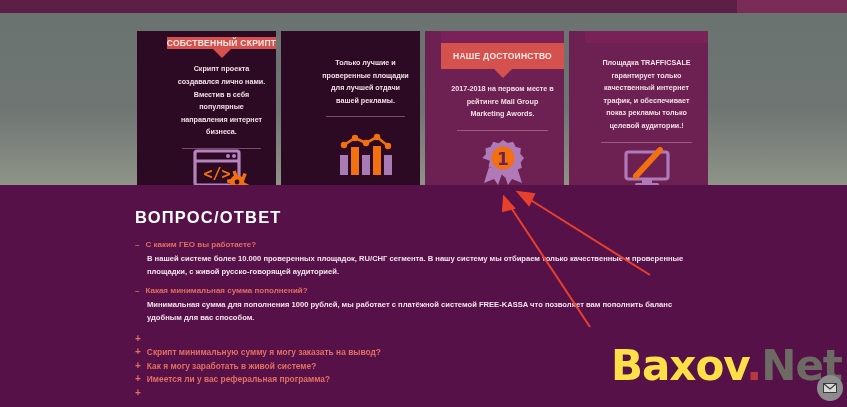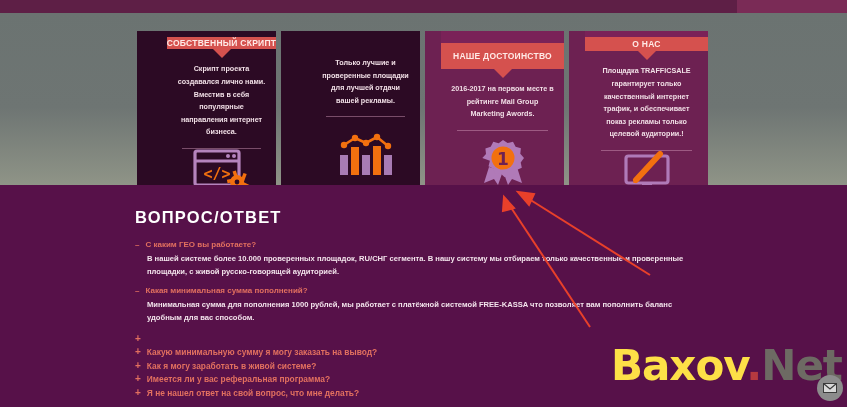--- a/index.html
+++ b/index.html
@@ -195,39 +195,36 @@
         </div>
       </div>
     </div>
 
     <div class="card light">
       <div class="card-topcap"></div>
       <div class="card-head">
         <span class="card-head-label">НАШЕ ДОСТОИНСТВО</span>
       </div>
       <div class="card-body">
-        <div class="card-text">2016-2017 на первом месте в рейтинге Mail Group Marketing Awords.</div>
+        <div class="card-text">2017-2018 на первом месте в рейтинге Mail Group Marketing Awords.</div>
         <div class="card-rule"></div>
         <div class="card-icon">
           <svg width="48" height="46" viewBox="0 0 48 46">
             <path d="M10 28 L5 44 L15 40 L19 46 L24 32 Z" fill="#b07ab8"></path>
             <path d="M38 28 L43 44 L33 40 L29 46 L24 32 Z" fill="#b07ab8"></path>
             <path d="M24 1 l4.6 3.1 5.4-1.4 2.6 5 5.3 1.6-0.6 5.5 3.7 4.1-3.3 4.5 1.1 5.4-5.1 2.1-2.1 5.1-5.4-1.1-4.5 3.3-4.1-3.7-5.5 0.6-1.6-5.3-5-2.6 1.4-5.4L3.3 19l3.7-4.1-0.6-5.5 5.3-1.6 2.6-5 5.4 1.4z" fill="#b07ab8"></path>
             <circle cx="24" cy="19" r="11.5" fill="#f2700f"></circle>
             <text x="24" y="25.5" font-family="DejaVu Sans, sans-serif" font-size="17" font-weight="bold" fill="#6d2152" text-anchor="middle">1</text>
           </svg>
         </div>
       </div>
     </div>
 
     <div class="card light">
       <div class="card-topcap"></div>
-      <div class="card-head">
-        <span class="card-head-label">О НАС</span>
-      </div>
       <div class="card-body">
         <div class="card-text">Площадка TRAFFICSALE гарантирует только качественный интернет трафик, и обеспечивает показ рекламы только целевой аудитории.!</div>
         <div class="card-rule"></div>
         <div class="card-icon">
           <svg width="54" height="42" viewBox="0 0 54 42">
             <rect x="6" y="5" width="42" height="27" rx="2.5" fill="none" stroke="#b07ab8" stroke-width="3.2"></rect>
             <rect x="22" y="32" width="10" height="4" fill="#b07ab8"></rect>
             <rect x="15" y="36" width="24" height="3.4" rx="1.5" fill="#b07ab8"></rect>
             <g>
               <line x1="16" y1="29" x2="40" y2="3" stroke="#f2700f" stroke-width="6" stroke-linecap="round"></line>
@@ -267,33 +264,32 @@
   </div>
   <div class="a-open">Минимальная сумма для пополнения 1000 рублей, мы работает с платёжной системой FREE-KASSA что позволяет вам пополнить баланс удобным для вас способом.</div>
 </div>
 
 <div id="qa-list">
   <div class="q-row">
     <span class="q-plus">+</span>
   </div>
   <div class="q-row">
     <span class="q-plus">+</span>
-    <span>Какую минимальную сумму я могу заказать на вывод?</span>
+    <span>Скрипт минимальную сумму я могу заказать на вывод?</span>
   </div>
   <div class="q-row">
     <span class="q-plus">+</span>
     <span>Как я могу заработать в живой системе?</span>
   </div>
   <div class="q-row">
     <span class="q-plus">+</span>
     <span>Имеется ли у вас реферальная программа?</span>
   </div>
   <div class="q-row">
     <span class="q-plus">+</span>
-    <span>Я не нашел ответ на свой вопрос, что мне делать?</span>
   </div>
 </div>
 
 <div id="watermark"><span id="wm-a">Baxov</span><span id="wm-b">.</span><span id="wm-c">Net</span></div>
 
 <div id="mail-button">
   <svg width="14" height="10" viewBox="0 0 14 10">
     <rect x="0.5" y="0.5" width="13" height="9" fill="#d9d9d9" stroke="#3a3a3a" stroke-width="1"></rect>
     <polyline points="0.5,0.5 7,6 13.5,0.5" fill="none" stroke="#3a3a3a" stroke-width="1.2"></polyline>
   </svg>

